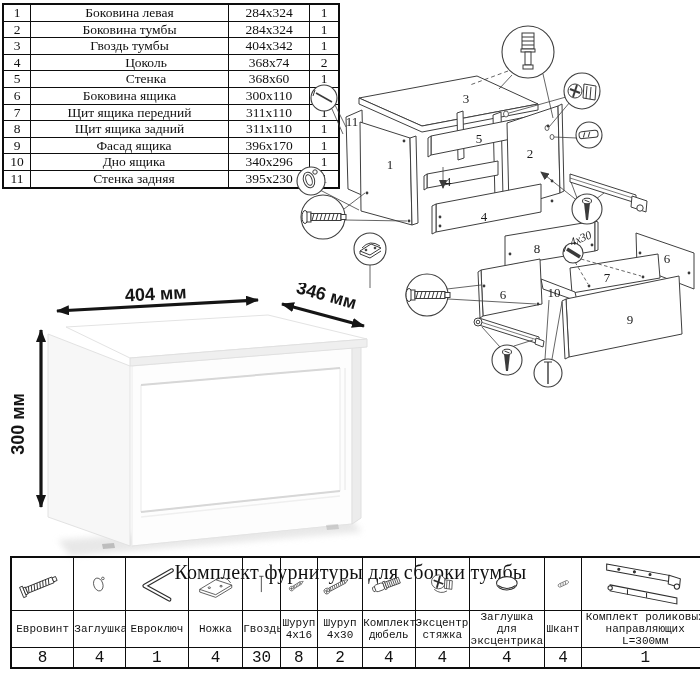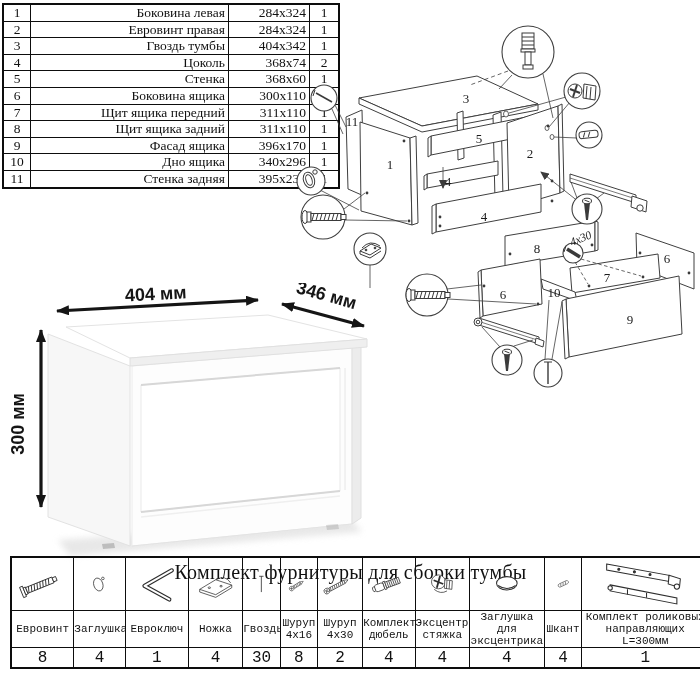--- a/index.html
+++ b/index.html
@@ -5,22 +5,22 @@
   html,body{margin:0;padding:0;background:#fff;}
   #page{position:relative;width:700px;height:694px;background:#fff;overflow:hidden;
         font-family:"Liberation Serif",serif;color:#111;}
 
   
   .parts-table{position:absolute;left:2px;top:3px;border-collapse:collapse;
                font-size:13.5px;line-height:1;}
   .parts-table td{border:1px solid #0d0d0d;height:15.6px;padding:0 3px;white-space:nowrap;}
   .parts-table{border:2px solid #0d0d0d;}
   .pt-num{width:20px;text-align:center;}
-  .pt-name{width:158px;text-align:right;}
-  .pt-size{width:74px;text-align:right;}
+  .pt-name{width:158px;text-align:center;}
+  .pt-size{width:74px;text-align:center;}
   .pt-qty{width:22px;text-align:center;}
   .ind1 .pt-name{padding-left:12px;margin-left:44px;}
   .ind2 .pt-name{padding-left:36px;}
 
   
   #diagram-svg{position:absolute;left:290px;top:0;}
   #product-svg{position:absolute;left:0;top:283px;}
   .num{font:13px "Liberation Serif",serif;fill:#1c1c1c;text-anchor:middle;}
   .numsm{font:italic 11.5px "Liberation Serif",serif;fill:#1c1c1c;text-anchor:middle;}
   .dim-label{font:bold 18px "Liberation Sans",sans-serif;fill:#151515;text-anchor:middle;}
@@ -44,21 +44,21 @@
   <table class="parts-table">
     <tbody>
       <tr>
         <td class="pt-num">1</td>
         <td class="pt-name">Боковина левая</td>
         <td class="pt-size">284x324</td>
         <td class="pt-qty">1</td>
       </tr>
       <tr>
         <td class="pt-num">2</td>
-        <td class="pt-name">Евровинт правая</td>
+        <td class="pt-name">Боковина тумбы</td>
         <td class="pt-size">284x324</td>
         <td class="pt-qty">1</td>
       </tr>
       <tr>
         <td class="pt-num">3</td>
         <td class="pt-name">Гвоздь тумбы</td>
         <td class="pt-size">404x342</td>
         <td class="pt-qty">1</td>
       </tr>
       <tr class="ind2">

